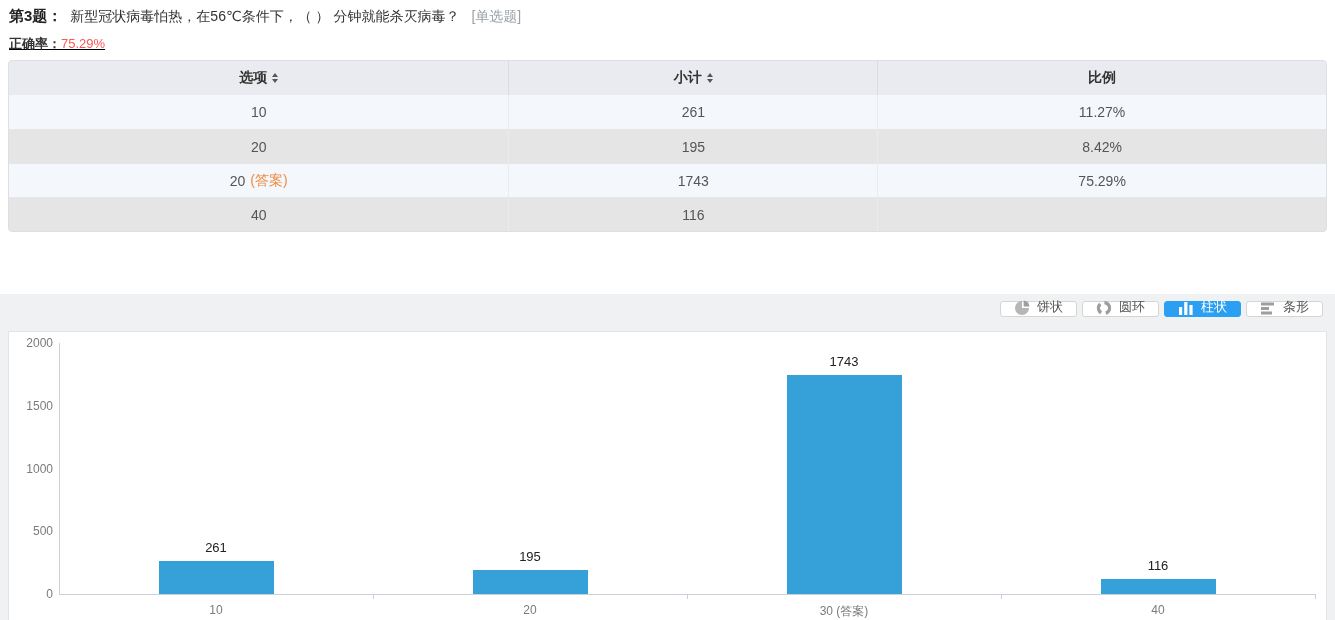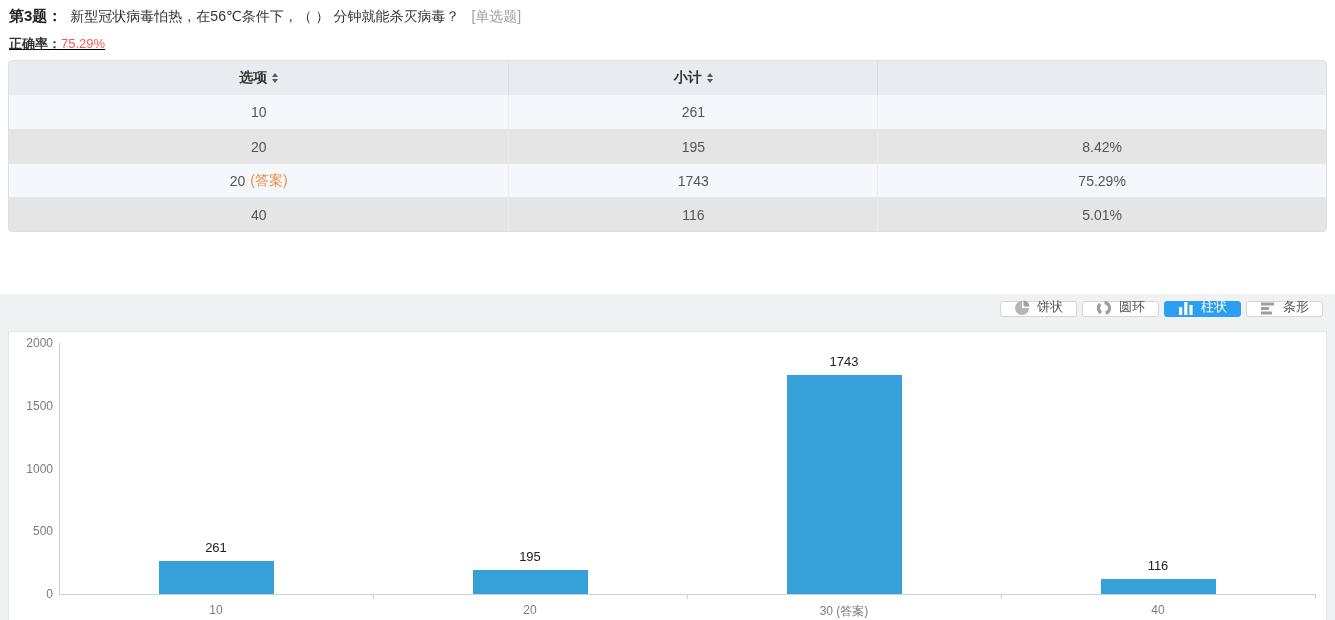--- a/index.html
+++ b/index.html
@@ -83,27 +83,31 @@
             <i class="down"></i>
           </span>
       </div>
       <div class="tcell c2">
         <span>小计</span>
         <span class="sort-icon">
             <i class="up"></i>
             <i class="down"></i>
           </span>
       </div>
+      <div class="tcell c3">
+        <span>比例</span>
+      </div>
     </div>
     <div id="table-body">
         <div class="trow alt">
           <div class="tcell c1">
             <span>10</span>
           </div>
           <div class="tcell c2">261</div>
+          <div class="tcell c3">11.27%</div>
         </div>
         <div class="trow">
           <div class="tcell c1">
             <span>20</span>
           </div>
           <div class="tcell c2">195</div>
           <div class="tcell c3">8.42%</div>
         </div>
         <div class="trow alt">
           <div class="tcell c1">
@@ -111,21 +115,20 @@
             <span class="answer-tag" style="color: rgb(239, 139, 65);">(答案)</span>
           </div>
           <div class="tcell c2">1743</div>
           <div class="tcell c3">75.29%</div>
         </div>
         <div class="trow">
           <div class="tcell c1">
             <span>40</span>
           </div>
           <div class="tcell c2">116</div>
-          <div class="tcell c3">5.01%</div>
         </div>
       </div>
   </div>
 </div>
 
 <div class="bottom-section">
   <div class="toolbar" id="chart-toolbar">
       <button class="chart-type-btn">
         <span style="display: inline-flex;">
           <svg width="16" height="16" viewBox="0 0 16 16">

